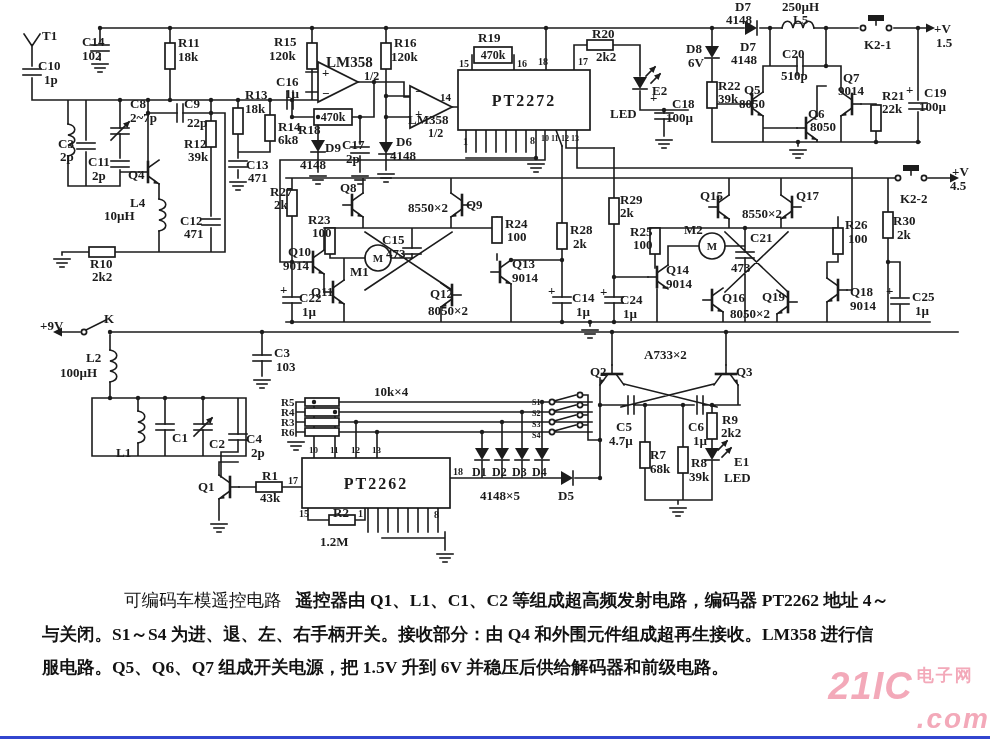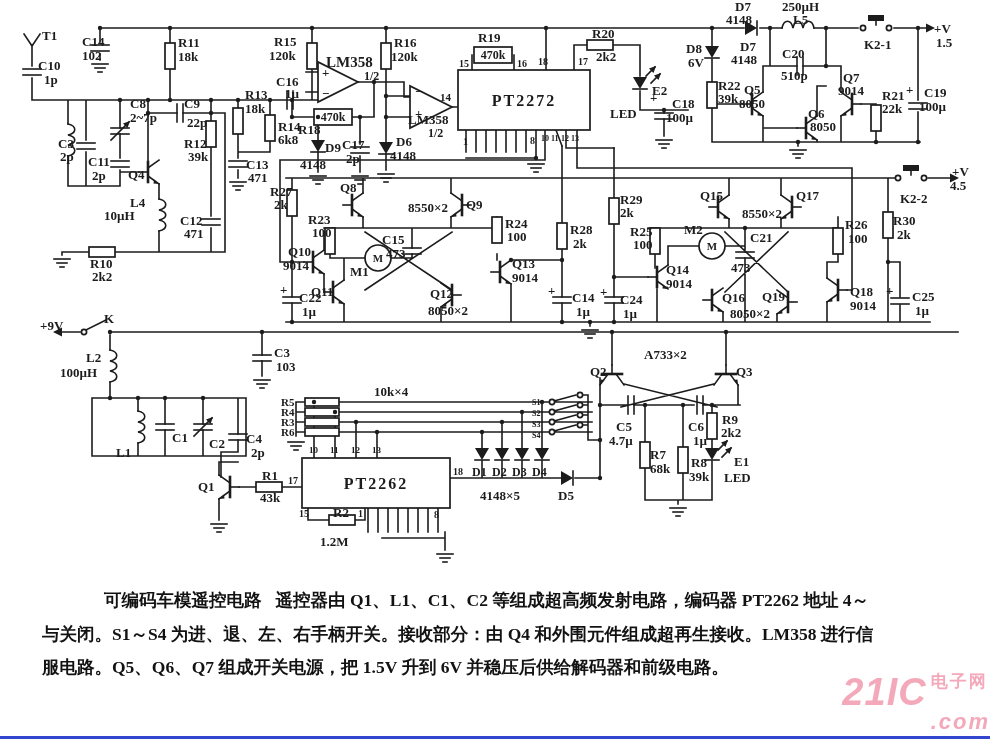--- a/index.html
+++ b/index.html
@@ -11,28 +11,28 @@
   .box{fill:#fff;stroke:var(--ink);stroke-width:1.7;}
   .dfill{fill:var(--ink);stroke:none;}
   .dot{fill:var(--ink);}
   text.lbl{font-family:"Liberation Serif","DejaVu Serif",serif;font-weight:700;fill:var(--ink);}
   text.ic{font-family:"Liberation Serif","DejaVu Serif",serif;font-weight:700;fill:var(--ink);
           font-size:16px;letter-spacing:2px;}
   .caption{position:absolute;left:42px;top:584px;width:920px;color:#121212;
            font-size:17.5px;line-height:33.5px;font-weight:700;}
   .cap-line{white-space:nowrap;}
   .cap-line.first{padding-left:62px;}
-  .cap-title{font-weight:700;margin-right:14px;}
+  .cap-title{font-weight:400;margin-right:14px;margin-left:20px;}
   .watermark{position:absolute;right:0;bottom:6px;color:var(--pink);opacity:.92;
              font-family:"Liberation Sans","DejaVu Sans",sans-serif;line-height:1;}
   .wm-row{display:flex;align-items:flex-start;}
   .wm-brand{font-size:38px;font-weight:bold;font-style:italic;letter-spacing:1px;}
   .wm-col{display:flex;flex-direction:column;margin-left:4px;gap:21px;}
   .wm-cn{font-size:17px;font-weight:bold;letter-spacing:2px;}
-  .wm-com{font-size:22px;font-weight:bold;font-style:italic;letter-spacing:2px;}
+  .wm-com{font-size:28px;font-weight:bold;font-style:italic;letter-spacing:2px;}
   .divider{position:absolute;left:0;bottom:0;width:100%;height:3px;background:var(--blue);}
 </style>
 </head>
 <body>
 
 <div class="stage">
 
 <svg class="schem" width="990" height="739" viewBox="0 0 990 739">
   <defs>
     <g id="resV">

